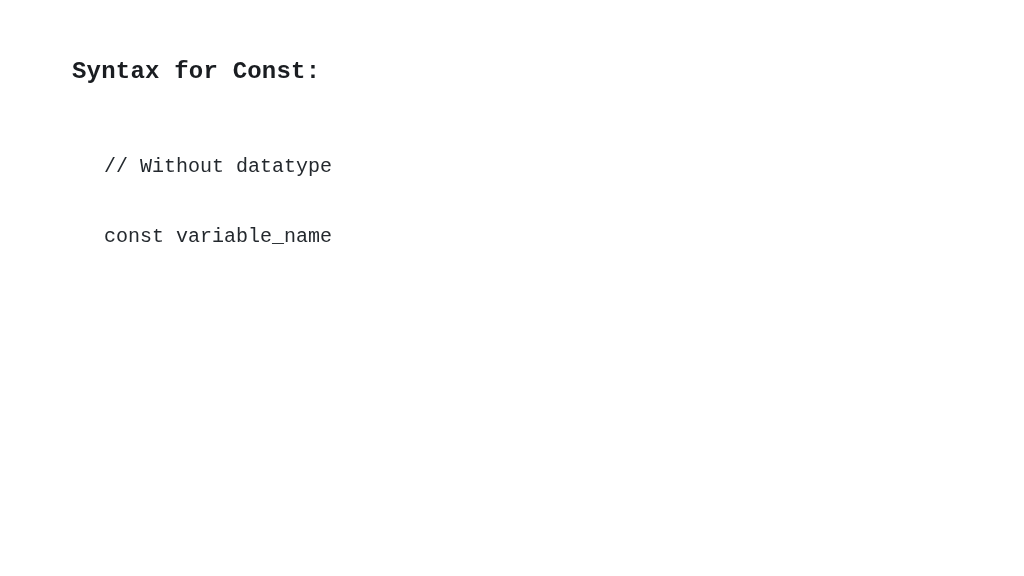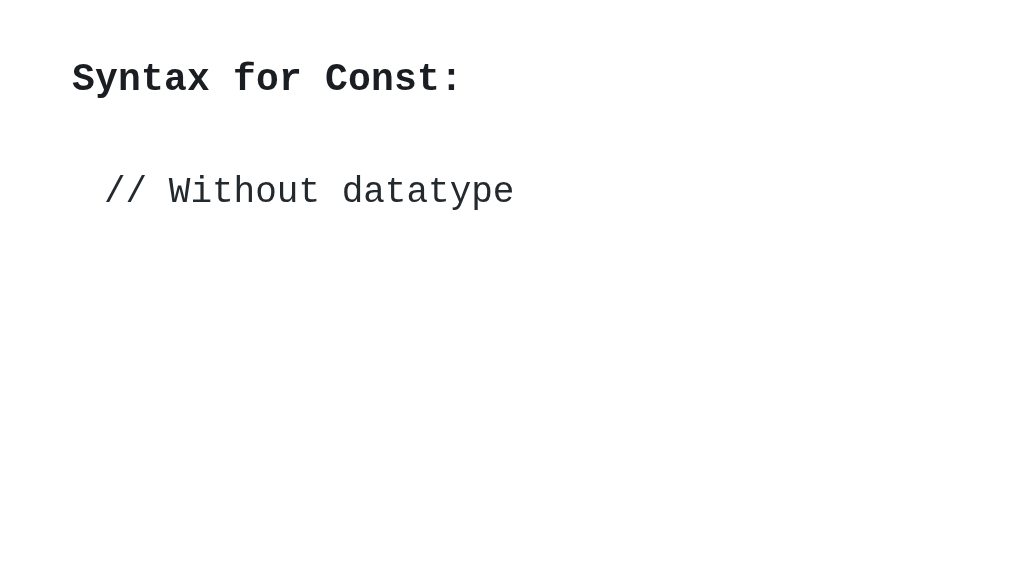--- a/index.html
+++ b/index.html
@@ -10,39 +10,40 @@
     body {
       width: 1024px;
       height: 576px;
       background: #ffffff;
       font-family: "SFMono-Regular", Consolas, "Liberation Mono", Menlo, Courier, monospace;
       color: #1a1d21;
       padding: 58px 72px;
       overflow: hidden;
     }
     .title {
-      font-size: 38px;
+      font-size: 24px;
       font-weight: 700;
       letter-spacing: 0.2px;
       margin-bottom: 70px;
     }
     .code-block {
       padding-left: 32px;
     }
     .code-line {
-      font-size: 36px;
+      font-size: 20px;
       font-weight: 400;
       line-height: 1.2;
       margin-bottom: 46px;
       color: #24292e;
     }
     .code-line:last-child {
       margin-bottom: 0;
     }
   </style>
 </head>
 <body>
 
 <div class="title">Syntax for Const:</div>
 
 <div class="code-block">
   <div class="code-line">// Without datatype</div>
+  <div class="code-line">const variable_name</div>
 </div>
 
 </body></html>

